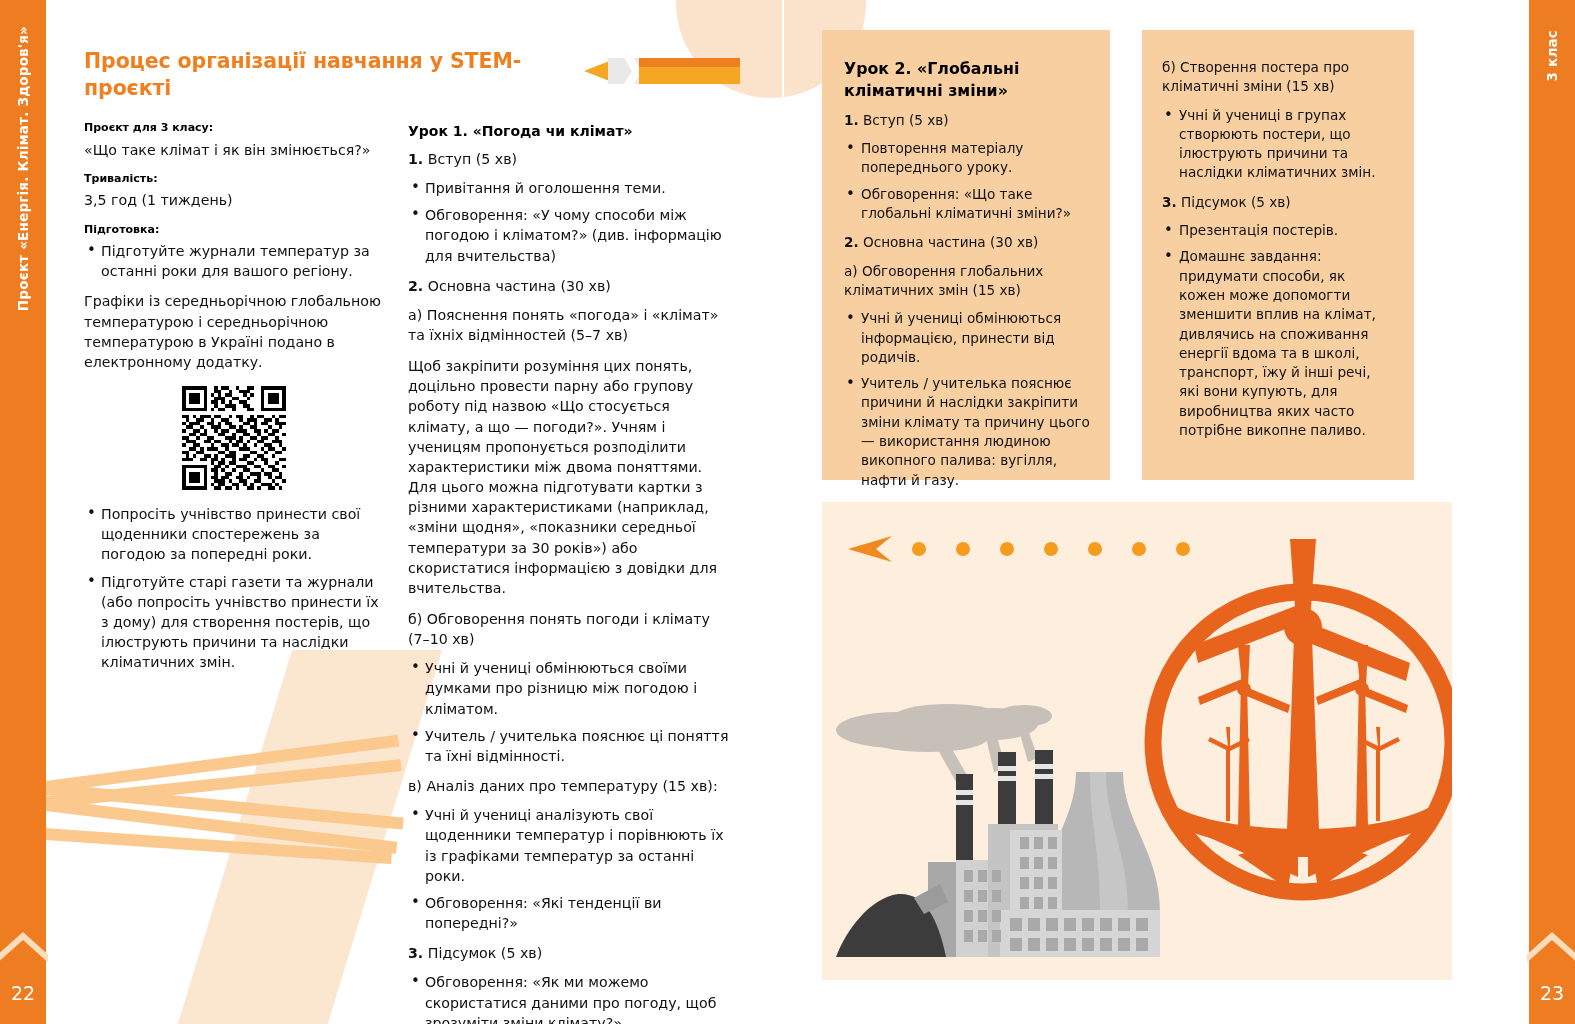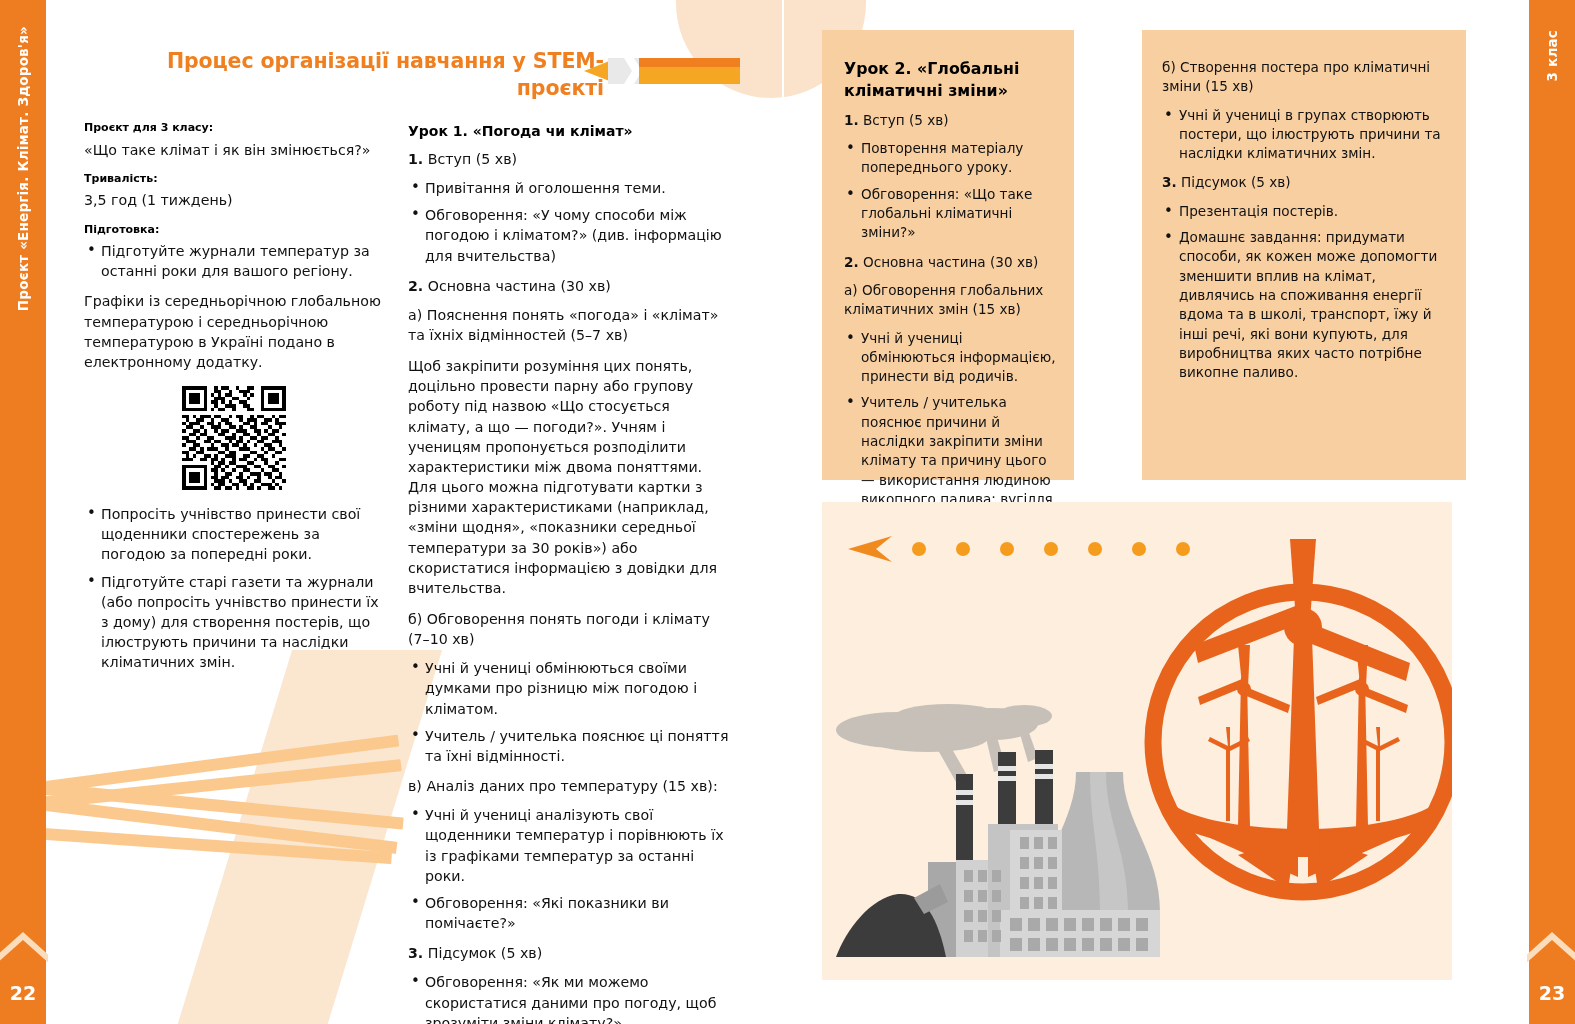--- a/index.html
+++ b/index.html
@@ -46,21 +46,21 @@
   .rail-left .rail-text { top: 26px; }
   .rail-right .rail-text { top: 30px; }
 
   .rail-num {
     position: absolute;
     bottom: 20px;
     left: 0;
     right: 0;
     text-align: center;
     color: #ffffff;
-    font-weight: bold;
+    font-weight: normal;
     font-size: 19px;
   }
   .chevron {
     position: absolute;
     left: -2px;
     right: -2px;
     bottom: 62px;
     height: 44px;
     overflow: hidden;
   }
@@ -120,21 +120,20 @@
   .title {
     position: absolute;
     left: 38px;
     top: 48px;
     width: 520px;
     color: #ef7f1f;
     font-weight: bold;
     font-size: 20.5px;
     line-height: 1.32;
     letter-spacing: -0.1px;
-    text-align: right;
   }
 
   .pencil {
     position: absolute;
     left: 538px;
     top: 50px;
     width: 160px;
     height: 40px;
   }
 
@@ -202,29 +201,29 @@
   .card {
     position: absolute;
     background: #f8cfa1;
     font-size: 13.6px;
     line-height: 1.42;
     color: #111111;
   }
   .card-1 {
     left: 38px;
     top: 30px;
-    width: 252px;
+    width: 288px;
     height: 450px;
     padding: 28px 14px 0 22px;
     box-sizing: border-box;
   }
   .card-2 {
     left: 358px;
     top: 30px;
-    width: 324px;
+    width: 272px;
     height: 450px;
     padding: 28px 20px 0 20px;
     box-sizing: border-box;
   }
   .card .lesson-head { font-size: 15.8px; margin-bottom: 8px; }
   .card ul.bullets li:before { left: 2px; }
 
   .illus {
     position: absolute;
     left: 38px;
@@ -542,21 +541,21 @@
 
       <p class="tight">б) Обговорення понять погоди і клімату (7–10 хв)</p>
       <ul class="bullets">
         <li>Учні й учениці обмінюються своїми думками про різницю між погодою і кліматом.</li>
         <li>Учитель / учителька пояснює ці поняття та їхні відмінності.</li>
       </ul>
 
       <p class="tight">в) Аналіз даних про температуру (15 хв):</p>
       <ul class="bullets">
         <li>Учні й учениці аналізують свої щоденники температур і порівнюють їх із графіками температур за останні роки.</li>
-        <li>Обговорення: «Які показники ви помічаєте?»</li>
+        <li>Обговорення: «Які тенденції ви попередні?»</li>
       </ul>
 
       <p class="tight">
         <span class="num">3.</span>
         <span>Підсумок (5 хв)</span>
       </p>
       <ul class="bullets">
         <li>Обговорення: «Як ми можемо скористатися даними про погоду, щоб зрозуміти зміни клімату?»</li>
 
       </ul>

